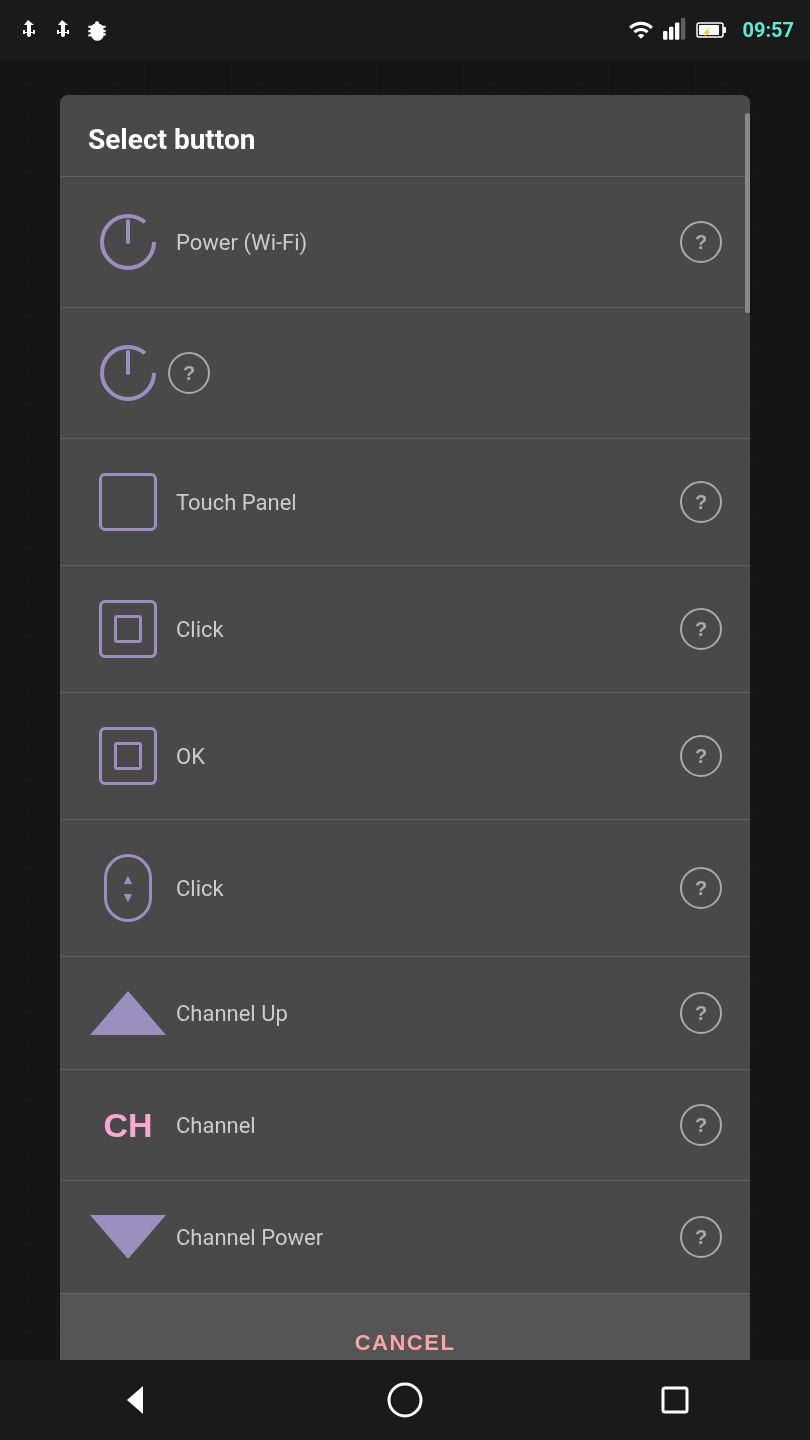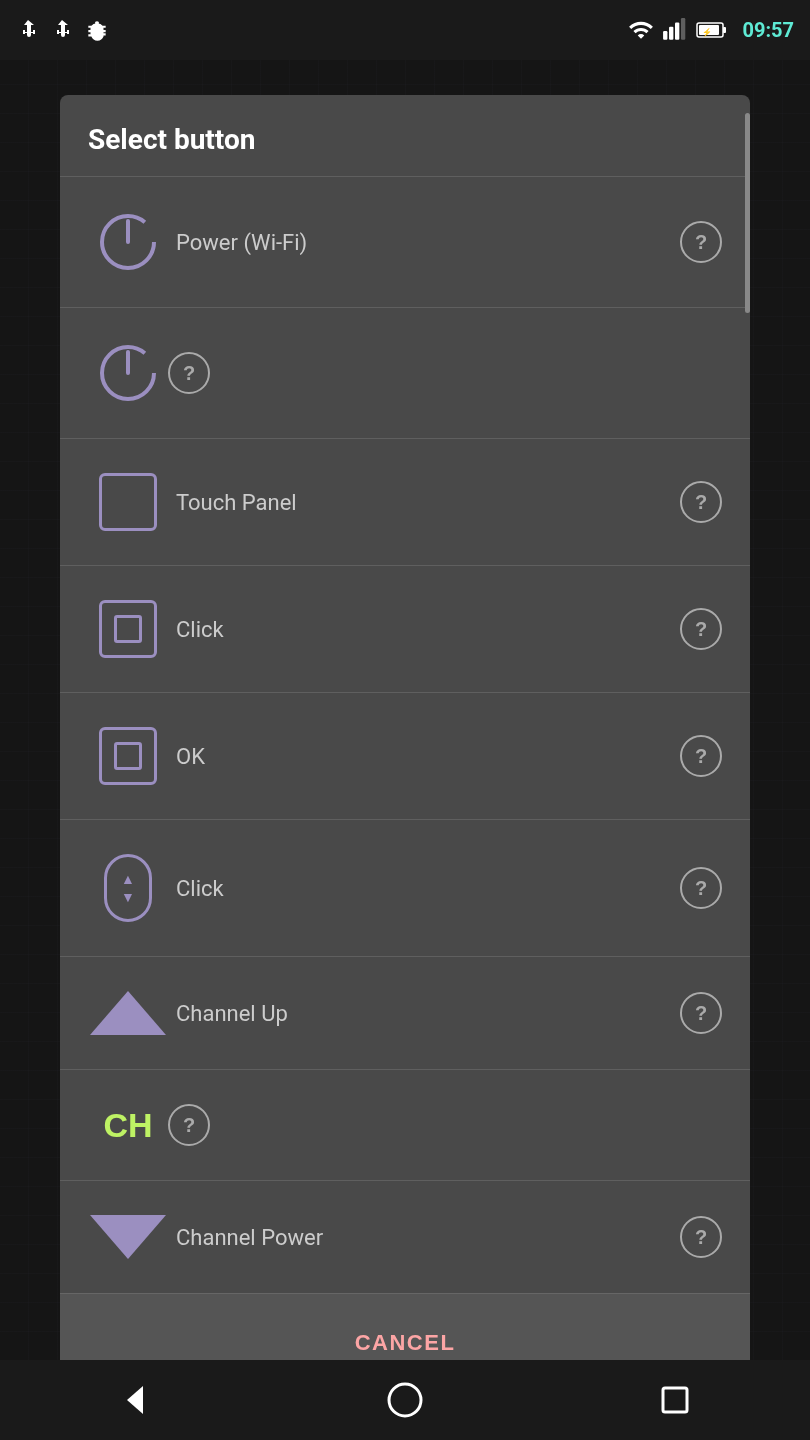--- a/index.html
+++ b/index.html
@@ -259,21 +259,21 @@
       height: 0;
       border-left: 38px solid transparent;
       border-right: 38px solid transparent;
       border-bottom: 44px solid #9b8fc0;
     }
 
     
     .icon-ch {
       font-size: 34px;
       font-weight: bold;
-      color: #bef264;
+      color: #f9a8d4;
       font-family: Arial, sans-serif;
       text-align: right;
     }
 
     
     .icon-channel-down {
       width: 0;
       height: 0;
       border-left: 38px solid transparent;
       border-right: 38px solid transparent;
@@ -422,20 +422,21 @@
         <div class="icon-channel-up"></div>
       </div>
       <span class="item-label">Channel Up</span>
       <button class="help-btn">?</button>
     </li>
 
     <li class="dialog-item">
       <div class="item-icon">
         <span class="icon-ch">CH</span>
       </div>
+      <span class="item-label">Channel</span>
       <button class="help-btn">?</button>
     </li>
 
     <li class="dialog-item">
       <div class="item-icon">
         <div class="icon-channel-down"></div>
       </div>
       <span class="item-label">Channel Power</span>
       <button class="help-btn">?</button>
     </li>

